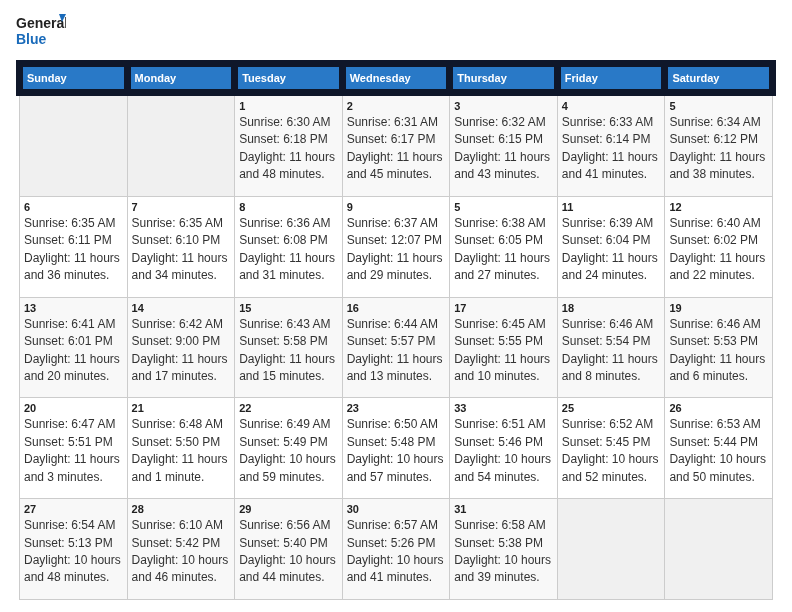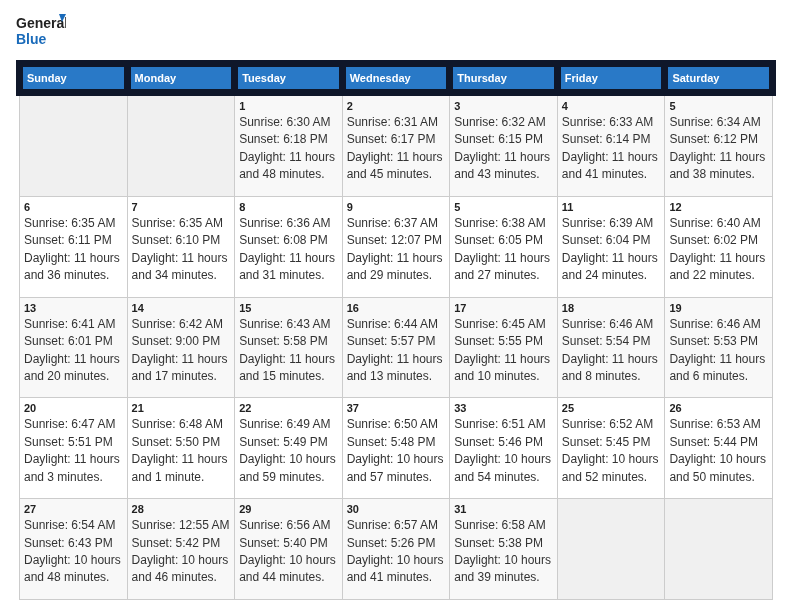--- a/index.html
+++ b/index.html
@@ -253,21 +253,21 @@
 Sunset: 5:50 PM
 Daylight: 11 hours and 1 minute.</div>
           </td>
           <td>
             <span class="day-num">22</span>
             <div class="day-info">Sunrise: 6:49 AM
 Sunset: 5:49 PM
 Daylight: 10 hours and 59 minutes.</div>
           </td>
           <td>
-            <span class="day-num">37</span>
+            <span class="day-num">23</span>
             <div class="day-info">Sunrise: 6:50 AM
 Sunset: 5:48 PM
 Daylight: 10 hours and 57 minutes.</div>
           </td>
           <td>
             <span class="day-num">33</span>
             <div class="day-info">Sunrise: 6:51 AM
 Sunset: 5:46 PM
 Daylight: 10 hours and 54 minutes.</div>
           </td>
@@ -281,26 +281,26 @@
             <span class="day-num">26</span>
             <div class="day-info">Sunrise: 6:53 AM
 Sunset: 5:44 PM
 Daylight: 10 hours and 50 minutes.</div>
           </td>
         </tr>
         <tr>
           <td>
             <span class="day-num">27</span>
             <div class="day-info">Sunrise: 6:54 AM
-Sunset: 6:43 PM
+Sunset: 5:13 PM
 Daylight: 10 hours and 48 minutes.</div>
           </td>
           <td>
             <span class="day-num">28</span>
-            <div class="day-info">Sunrise: 12:55 AM
+            <div class="day-info">Sunrise: 6:10 AM
 Sunset: 5:42 PM
 Daylight: 10 hours and 46 minutes.</div>
           </td>
           <td>
             <span class="day-num">29</span>
             <div class="day-info">Sunrise: 6:56 AM
 Sunset: 5:40 PM
 Daylight: 10 hours and 44 minutes.</div>
           </td>
           <td>

